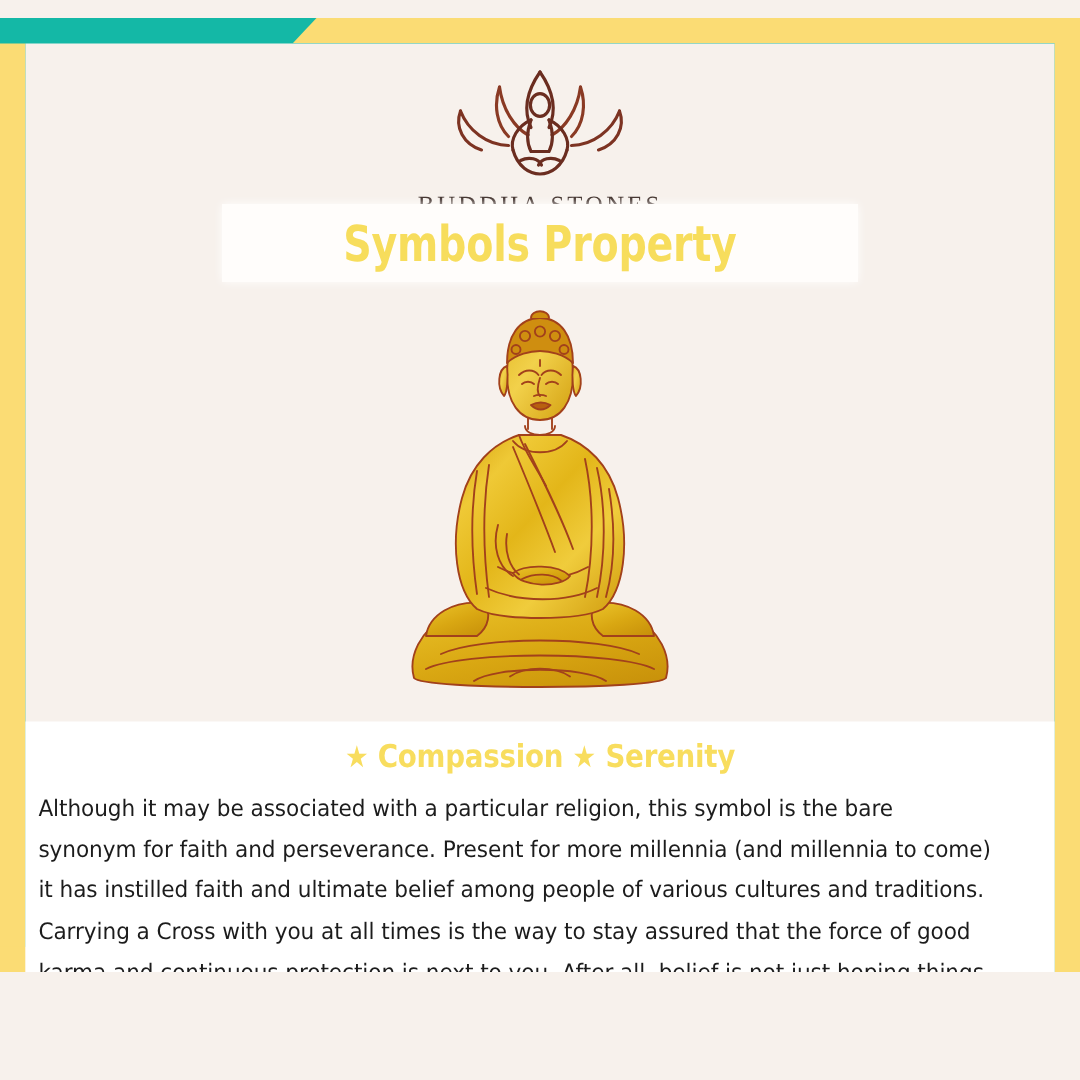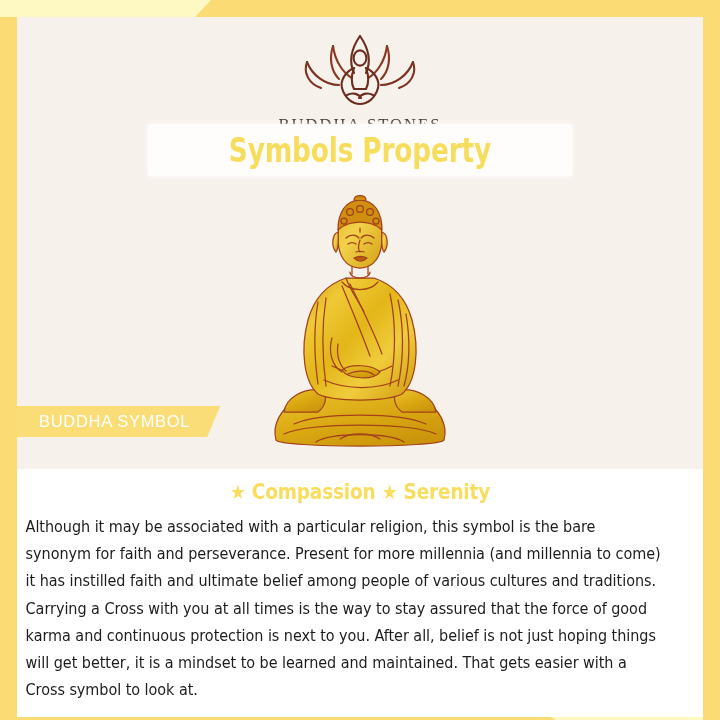--- a/index.html
+++ b/index.html
@@ -10,23 +10,24 @@
     width: 720px;
     height: 720px;
     font-family: "Liberation Sans", sans-serif;
     background: #f7f1ec;
     overflow: hidden;
   }
 
   #page {
     position: relative;
     width: 720px;
-    height: 720px;
-    background: #fef9c3;
+    height: 636px;
+    background: #14b8a6;
     overflow: hidden;
+    margin-top: 12px;
   }
 
   
   .band-top {
     position: absolute;
     top: 0;
     left: 195px;
     width: 525px;
     height: 17px;
     background: #fbdc74;
@@ -320,23 +321,20 @@
           <path d="M114 34 L114 38"></path>
           <path d="M114 46 C 112 52, 112 56, 114 58"></path>
           <path d="M110 58 C 112 57, 116 57, 118 58"></path>
           <path d="M108 64 C 112 62, 117 62, 121 64 C 117 68, 112 68, 108 64 Z" fill="#b8600f"></path>
           <path d="M102 50 C 104 48, 108 48, 110 50"></path>
           <path d="M118 50 C 120 48, 124 48, 126 50"></path>
         </g>
       </svg>
     </div>
 
-    <div class="tag-banner">
-      <span class="tag-text">BUDDHA SYMBOL</span>
-    </div>
   </div>
 
   <div class="panel">
     <div class="headline">
       <span class="star">★</span>
       <span>Compassion</span>
       <span class="star">★</span>
       <span>Serenity</span>
     </div>
     <p class="bodycopy">Although it may be associated with a particular religion, this symbol is the bare synonym for faith and perseverance. Present for more millennia (and millennia to come) it has instilled faith and ultimate belief among people of various cultures and traditions. Carrying a Cross with you at all times is the way to stay assured that the force of good karma and continuous protection is next to you. After all, belief is not just hoping things will get better, it is a mindset to be learned and maintained. That gets easier with a Cross symbol to look at.</p>

